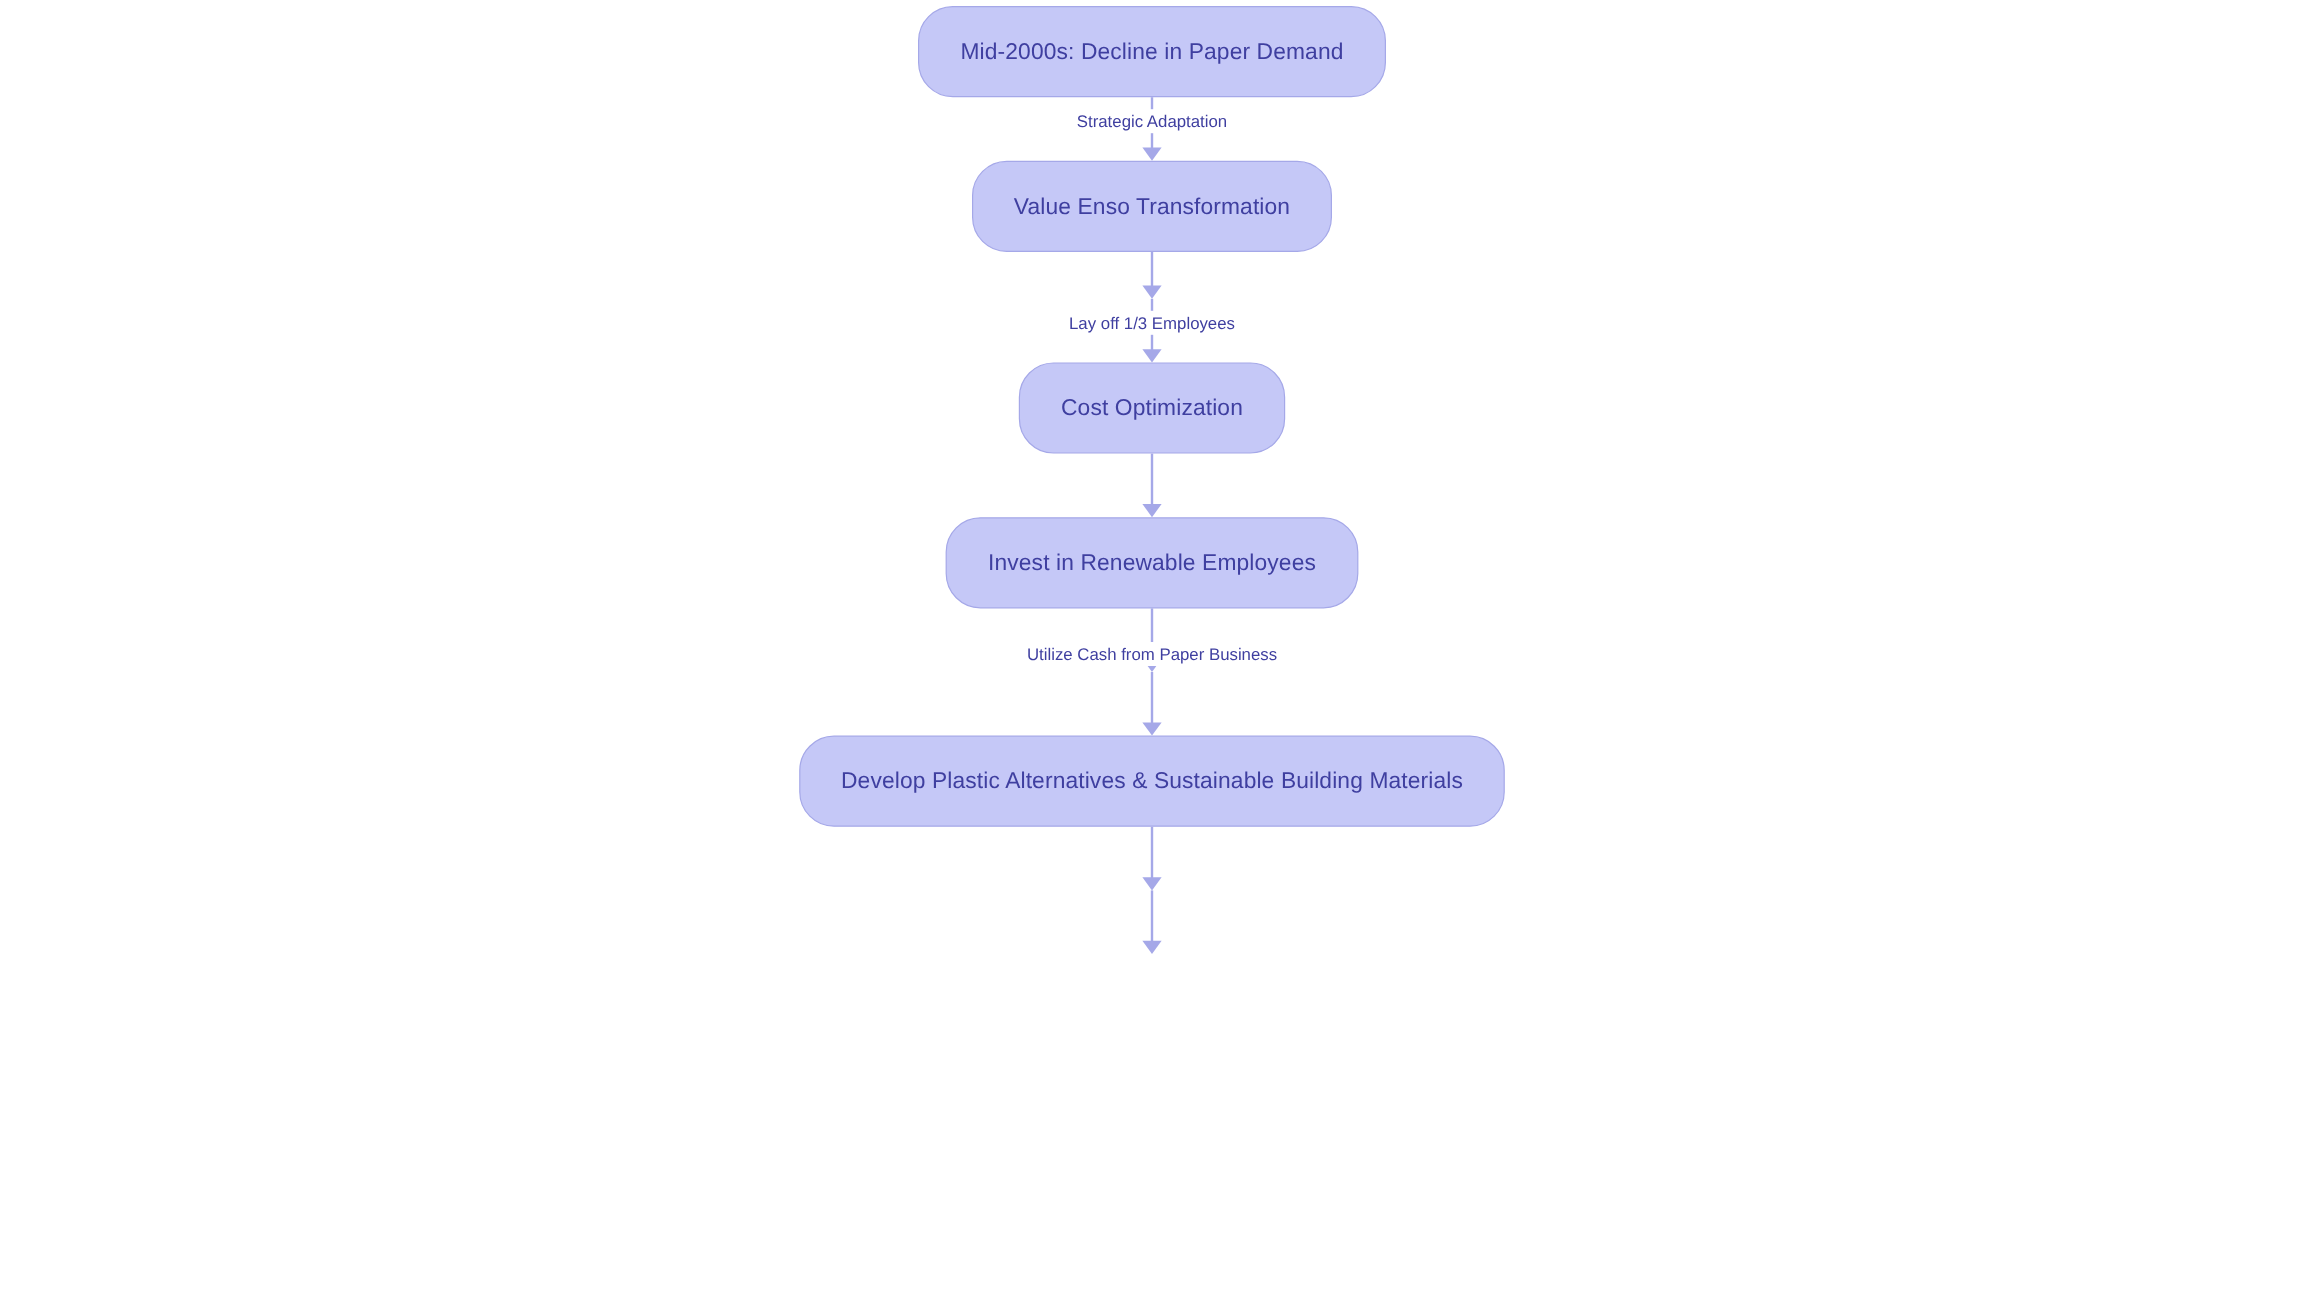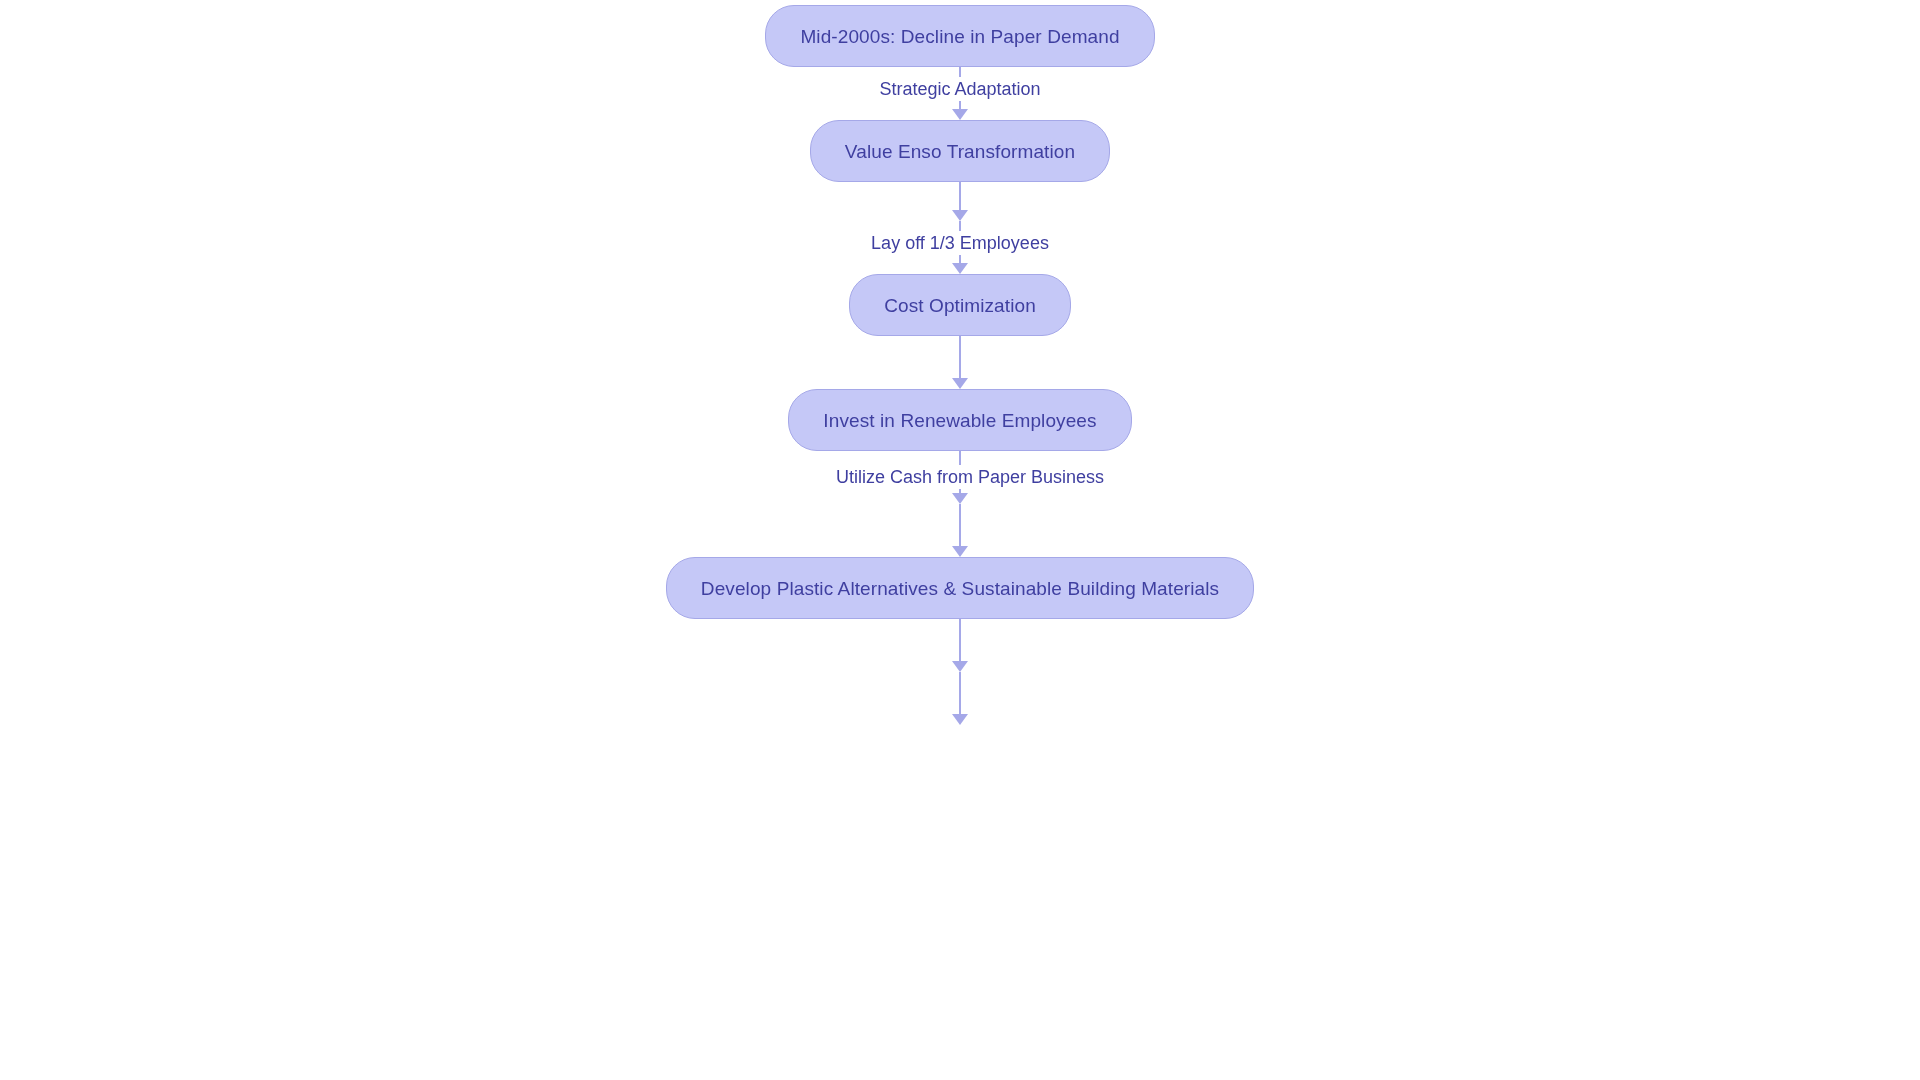--- a/index.html
+++ b/index.html
@@ -28,21 +28,21 @@
     top: 0;
     width: 1920px;
     display: flex;
     flex-direction: column;
     align-items: center;
   }
 
   
   .node {
     box-sizing: border-box;
-    height: 62px;
+    height: 76px;
     background: #c5c8f7;
     border: 1px solid #a5a8e8;
     border-radius: 29px;
     display: flex;
     align-items: center;
     justify-content: center;
     padding: 0 34px;
     white-space: nowrap;
   }
   .node-label {
@@ -75,21 +75,21 @@
     border-top: 11px solid #a5a8e8;
     flex: 0 0 auto;
     margin-top: -1px;
   }
   .edge-label {
     position: absolute;
     left: 50%;
     transform: translateX(-50%);
     background: #ffffff;
     color: #3f3fa0;
-    font-size: 18px;
+    font-size: 14px;
     font-family: "Liberation Sans", sans-serif;
     line-height: 1;
     padding: 3px 8px;
     white-space: nowrap;
   }
 </style>
 </head>
 <body>
 
 <div id="flowchart">
@@ -120,21 +120,21 @@
       <div class="connector" style="height: 53px;">
         <div class="connector-line"></div>
         <div class="arrow-head"></div>
       </div>
       <div class="node">
         <span class="node-label">Invest in Renewable Employees</span>
       </div>
       <div class="connector" style="height: 53px;">
         <div class="connector-line"></div>
         <div class="arrow-head"></div>
-        <div class="edge-label" style="top: 14px; margin-left: 10px;">Utilize Cash from Paper Business</div>
+        <div class="edge-label" style="top: 28px;">Utilize Cash from Paper Business</div>
       </div>
       <div class="connector" style="height: 53px;">
         <div class="connector-line"></div>
         <div class="arrow-head"></div>
       </div>
       <div class="node">
         <span class="node-label">Develop Plastic Alternatives &amp; Sustainable Building Materials</span>
       </div>
       <div class="connector" style="height: 53px;">
         <div class="connector-line"></div>

